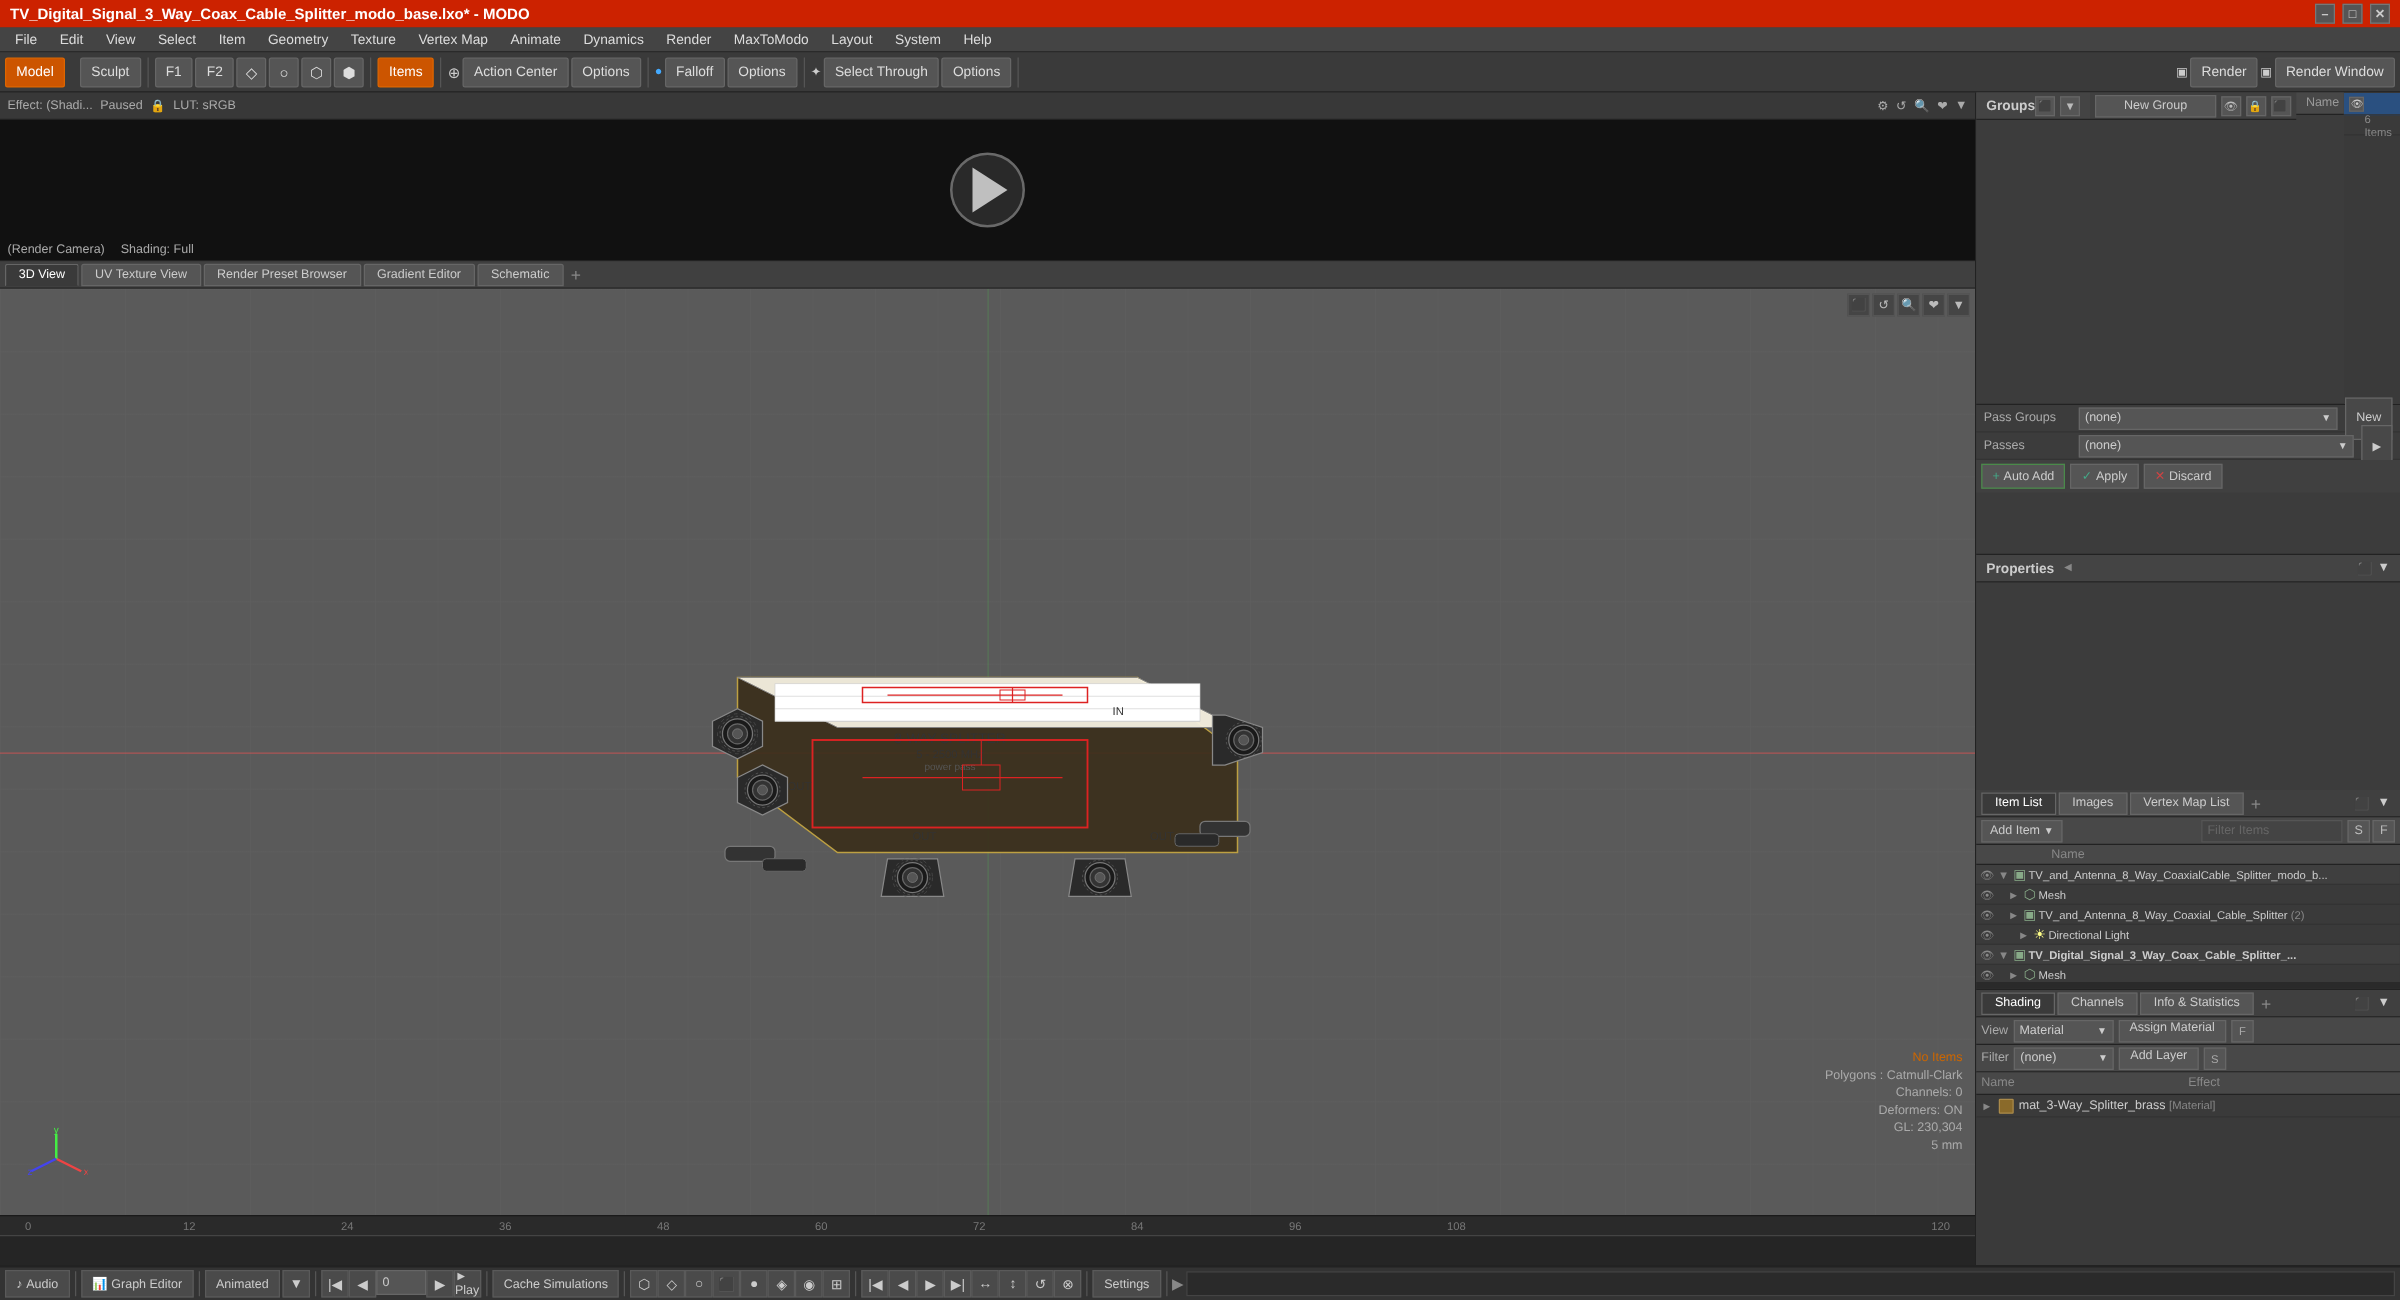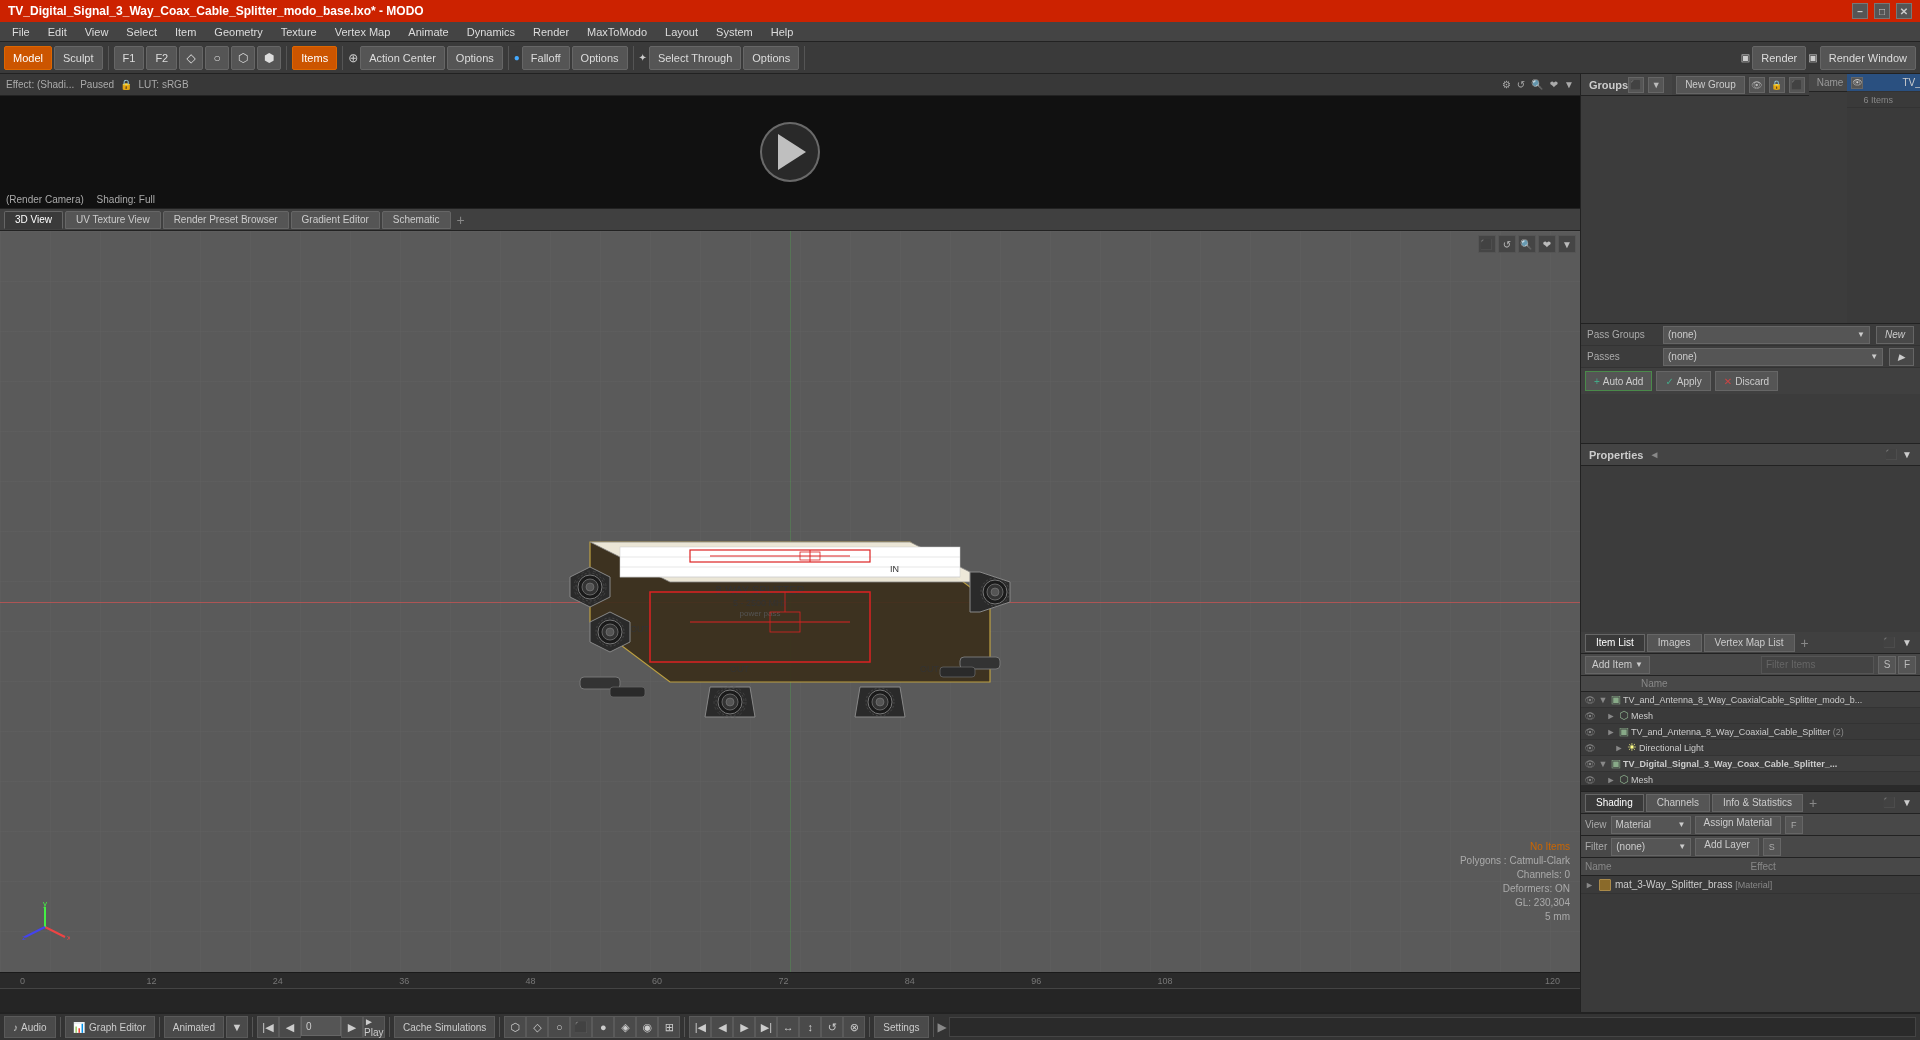--- a/index.html
+++ b/index.html
@@ -51,21 +51,21 @@
     
     #toolbar {
       background: #3a3a3a;
       height: 32px;
       display: flex;
       align-items: center;
       padding: 0 4px;
       border-bottom: 1px solid #222;
       gap: 2px;
     }
-    .toolbar-group { display: flex; align-items: center; gap: 2px; }
+    .toolbar-group { display: flex; align-items: center; gap: 12px; }
     .toolbar-btn {
       height: 24px;
       padding: 0 8px;
       background: #555;
       border: 1px solid #666;
       color: #ddd;
       font-size: 11px;
       cursor: pointer;
       border-radius: 2px;
       display: flex; align-items: center; gap: 3px;
@@ -266,21 +266,21 @@
     #groups-toolbar {
       height: 22px;
       background: #404040;
       display: flex;
       align-items: center;
       padding: 0 4px;
       gap: 4px;
       border-bottom: 1px solid #222;
     }
     .groups-btn {
-      height: 18px; padding: 0 8px;
+      height: 18px; padding: 0 22px;
       background: #555; border: 1px solid #666;
       color: #ccc; font-size: 10px; cursor: pointer;
       display: flex; align-items: center;
     }
     #groups-cols {
       height: 18px;
       background: #484848;
       display: flex;
       align-items: center;
       border-bottom: 1px solid #222;
@@ -322,24 +322,24 @@
     }
     .pass-label { font-size: 10px; color: #aaa; width: 70px; }
     .pass-dropdown {
       flex: 1; height: 18px;
       background: #555; border: 1px solid #666;
       color: #ccc; font-size: 10px;
       padding: 0 4px;
       display: flex; align-items: center; justify-content: space-between;
     }
     .pass-btn {
-      height: 18px; padding: 0 8px;
+      height: 18px; padding: 16px 8px;
       background: #555; border: 1px solid #666;
       color: #ccc; font-size: 10px; cursor: pointer;
-      display: flex; align-items: center; font-style: italic;
+      display: flex; align-items: center;
     }
     .pass-btn.new-btn { background: #484848; }
     #pass-toolbar {
       height: 26px;
       background: #404040;
       display: flex;
       align-items: center;
       padding: 0 4px;
       gap: 4px;
     }

